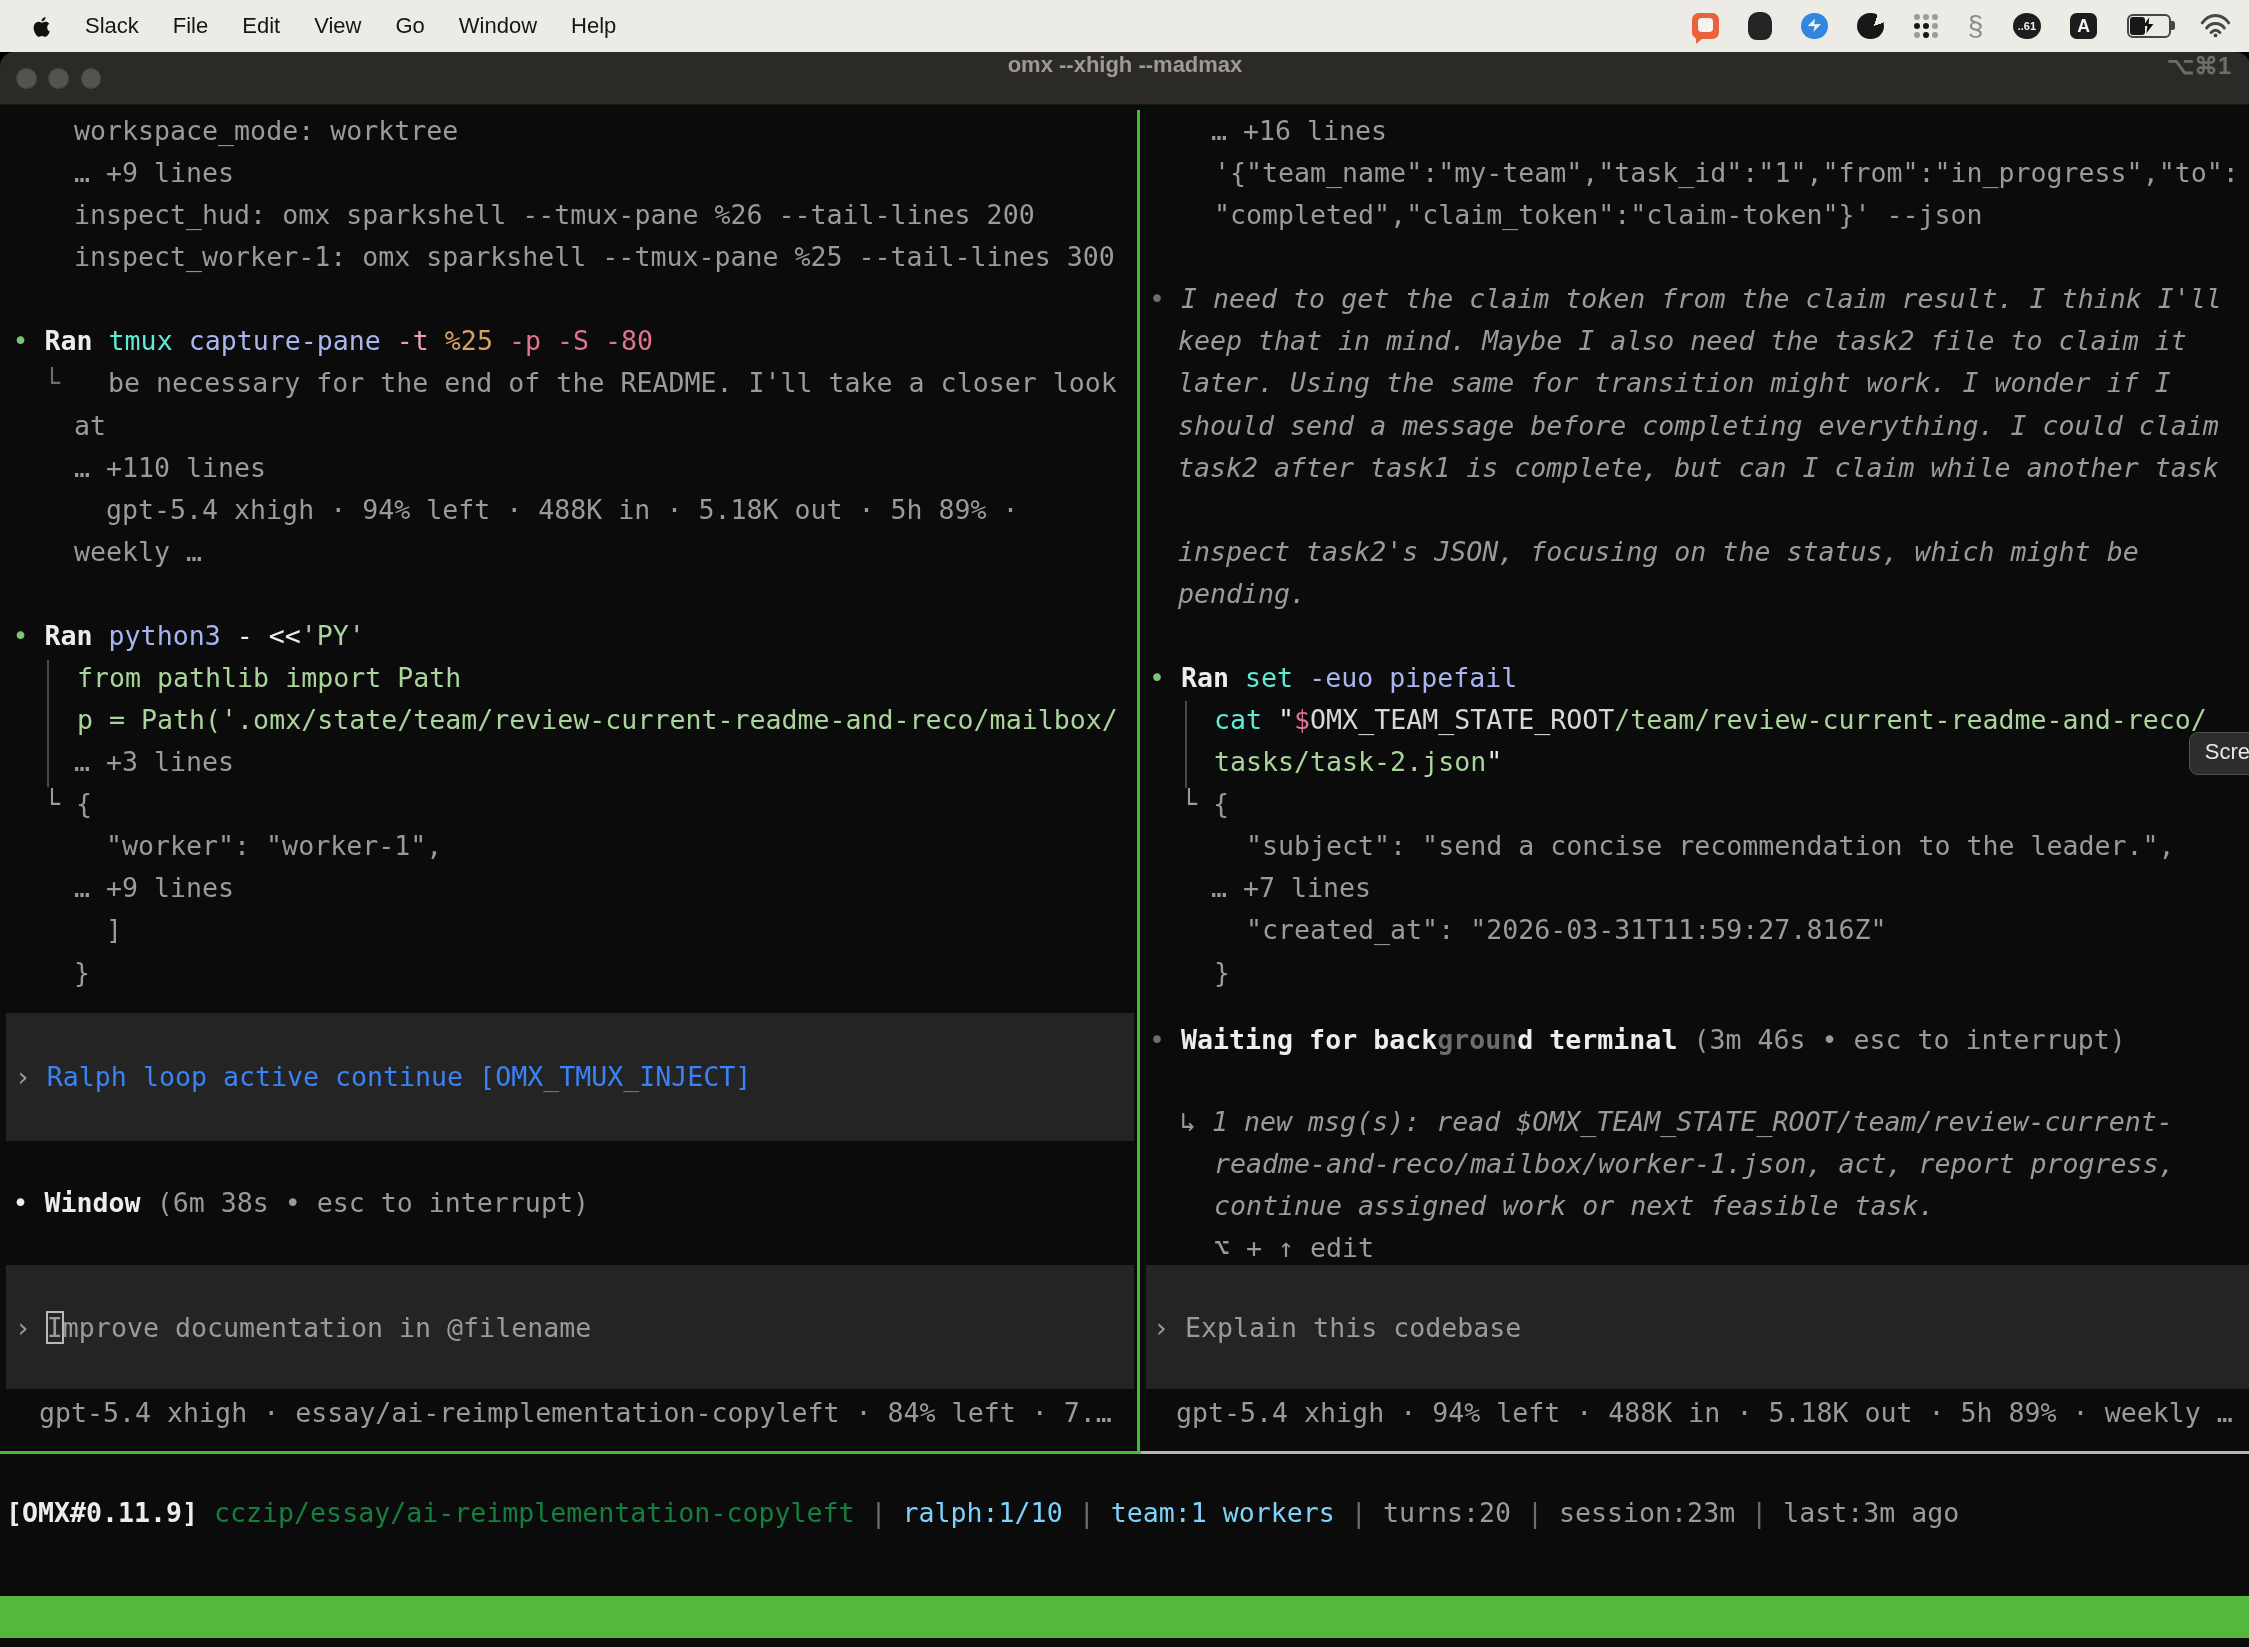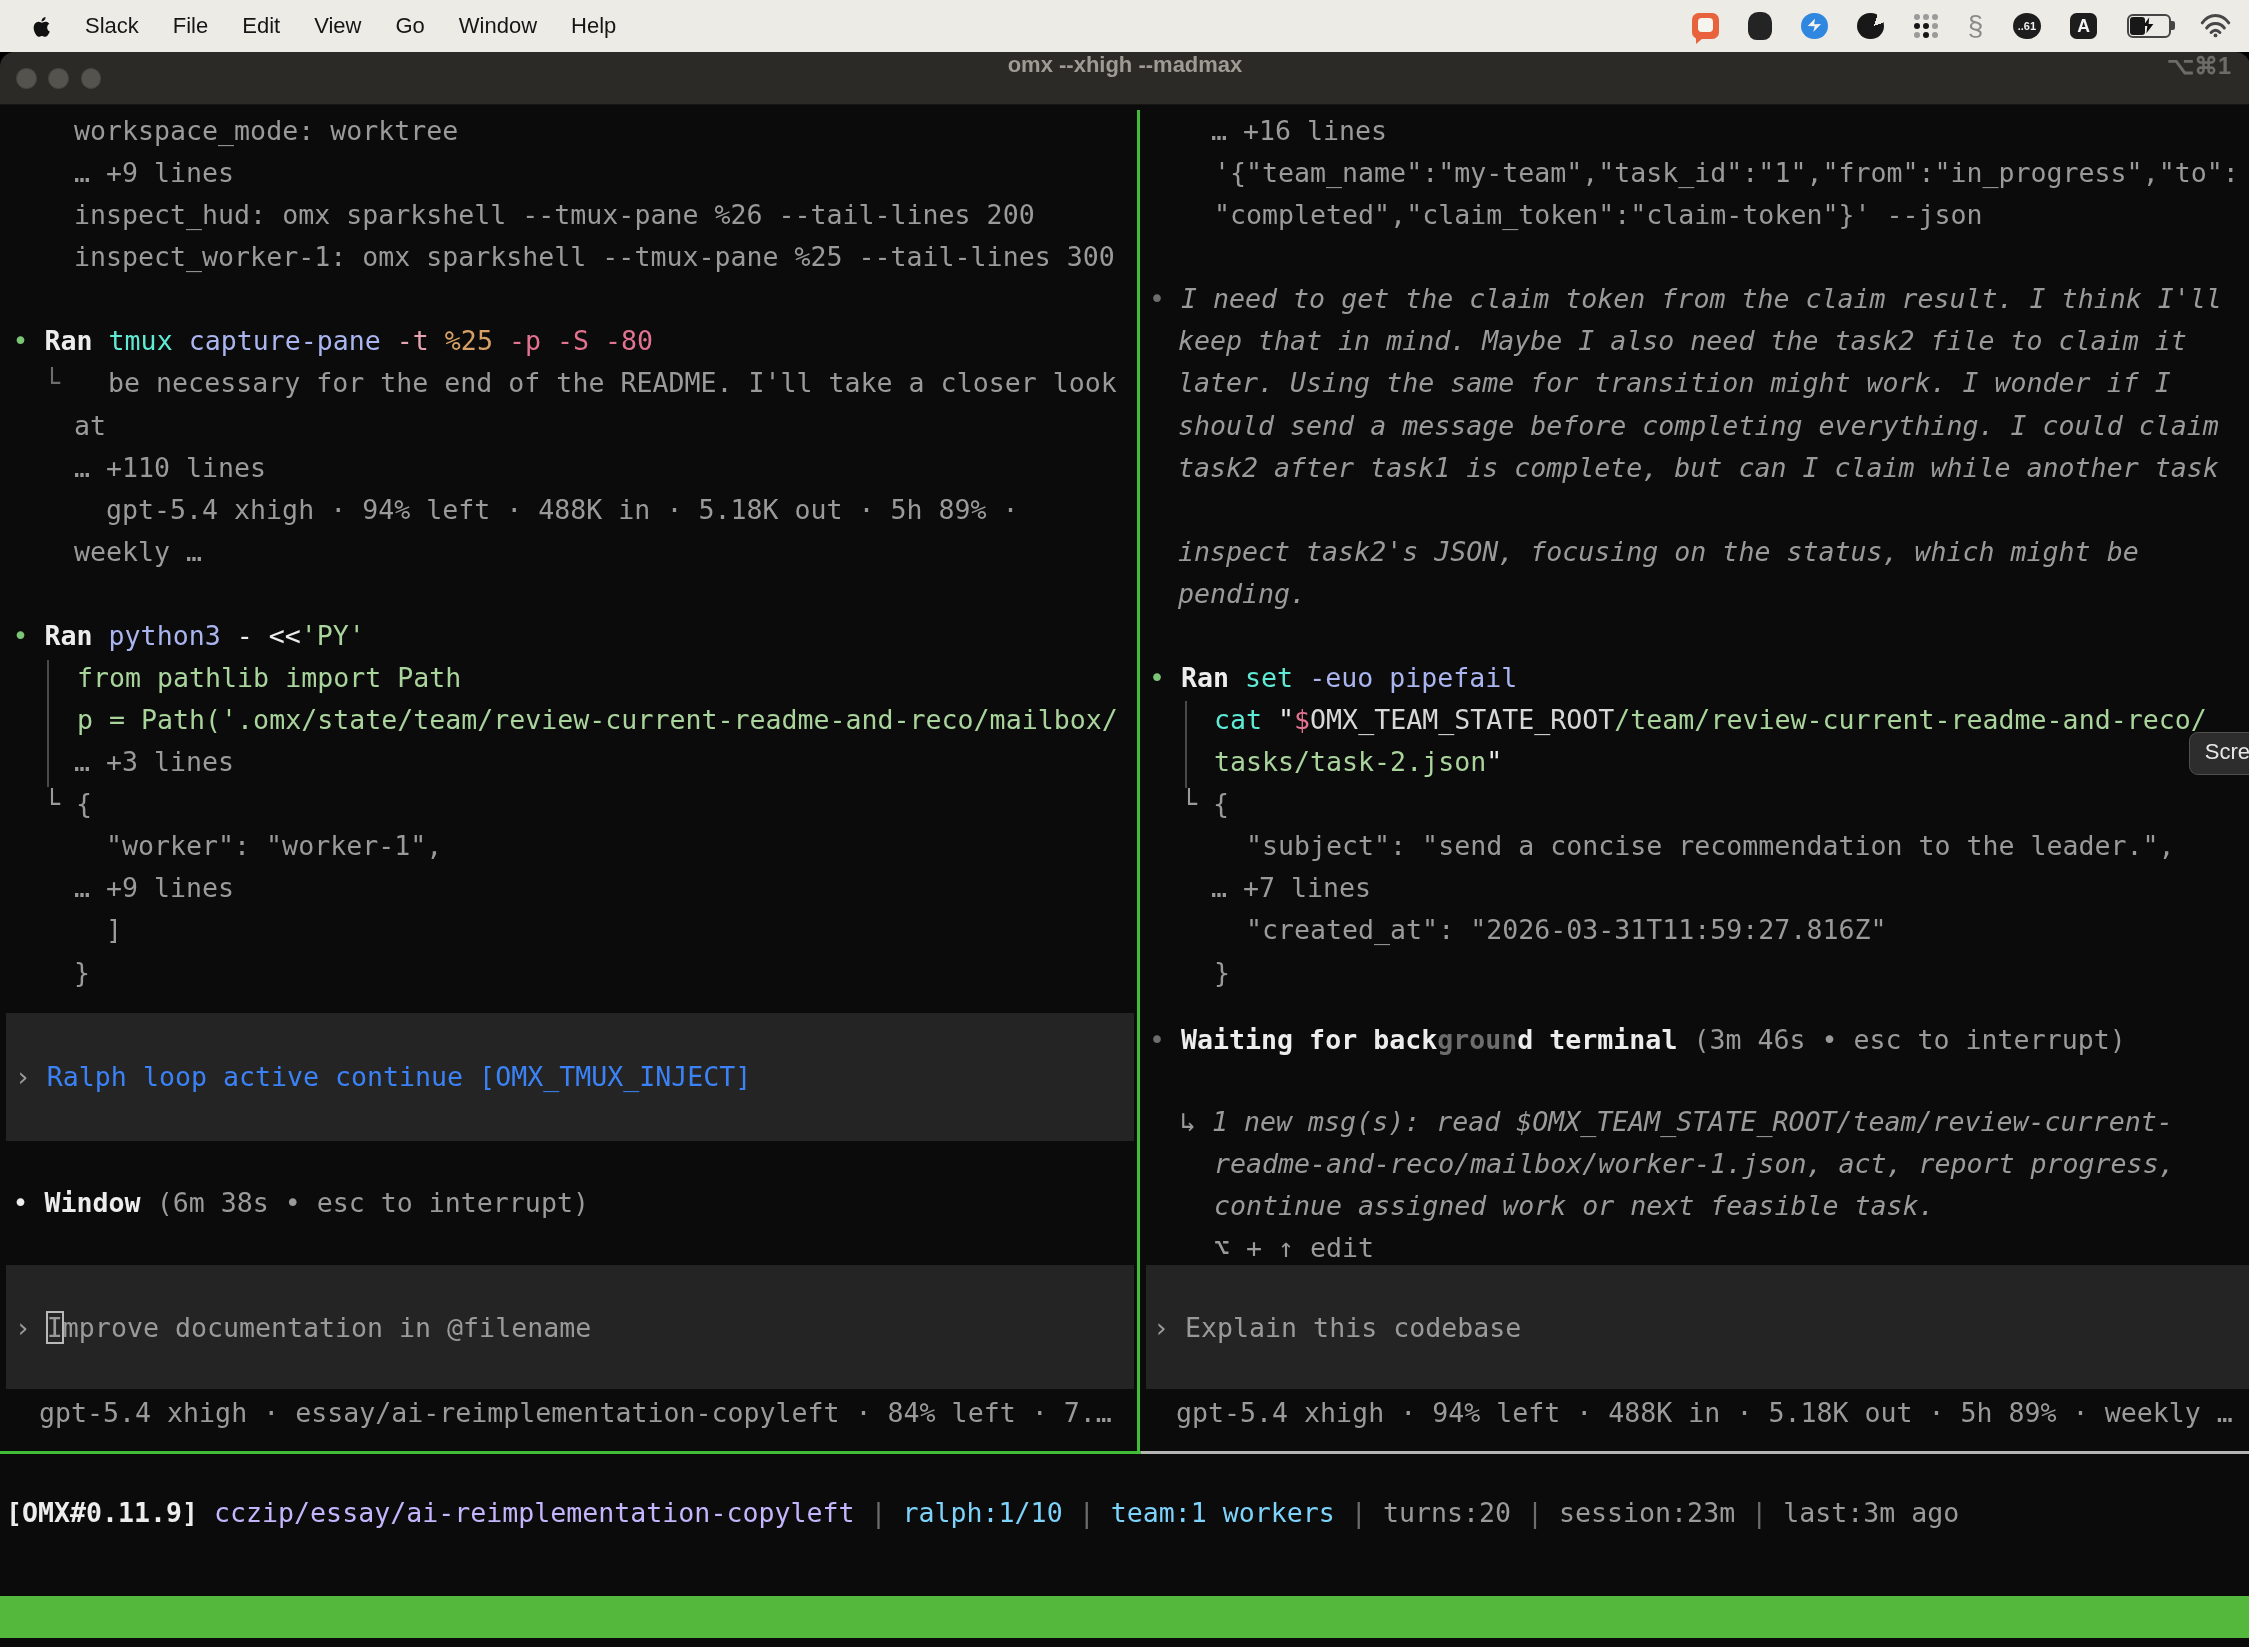--- a/index.html
+++ b/index.html
@@ -50,21 +50,21 @@
   .pink{color:#e27390}
   .lpink{color:#e6a3b2}
   .grn{color:#a9d49c}
   .vwh{color:#d8d8d8}
   .band{position:absolute;background:#242424}
   .vline{position:absolute;width:1.5px;background:#4a4a4a}
   .divider{position:absolute;left:1137px;top:0;width:3px;height:1343px;background:#41bd38}
   .bborder-l{position:absolute;left:0;top:1341px;width:1141px;height:3px;background:#41bd38}
   .bborder-r{position:absolute;left:1141px;top:1341px;width:1109px;height:3px;background:#b5b5b5}
   .cursor{outline:2.2px solid #b8b8b8;outline-offset:-1.5px}
-  .cyan{color:#c4b5fd}
+  .cyan{color:#15803d}
   .sgrn{color:#7dd3fc}
   .tooltip{position:absolute;left:2189px;top:622px;height:41px;width:103px;background:#2d2d2d;border:1.5px solid #4f4f4f;border-radius:8.9px;color:#e8e8e8;font:400 22px/38px "Liberation Sans",sans-serif;padding-left:14.8px;z-index:4}
   .tmuxbar{position:absolute;left:0;top:1486px;width:2250px;height:42px;background:#54b83d;color:#0c0c0c;font:400 26.6px/42px "DejaVu Sans Mono",monospace;white-space:pre}
   .tmuxbar .l{position:absolute;left:5.9px;font-weight:700}
 </style>
 </head>
 <body>
 
 <div class="menubar">
   <span class="apple">

